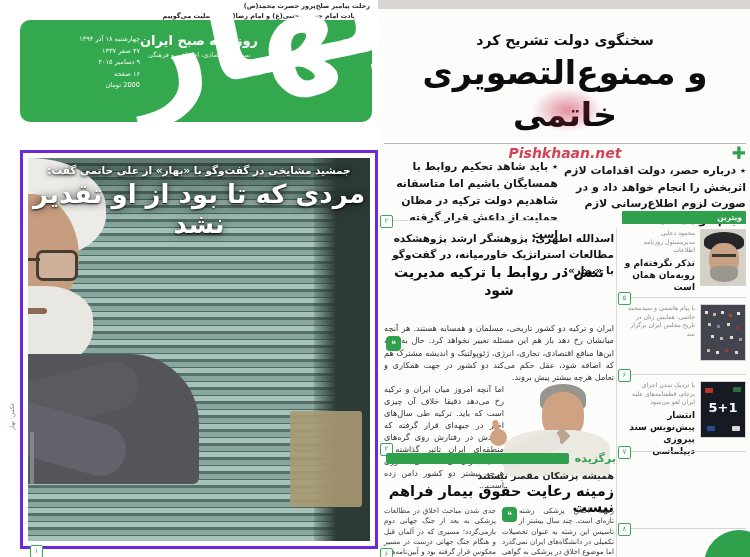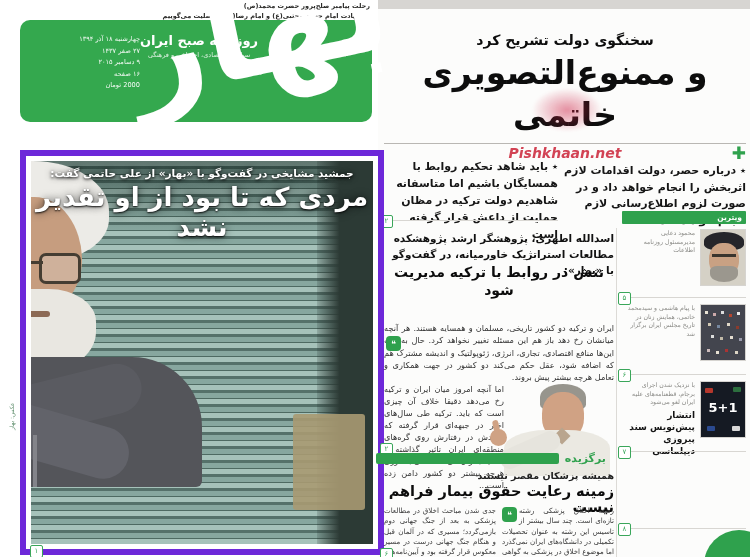--- a/index.html
+++ b/index.html
@@ -27,21 +27,21 @@
   #lead{left:384px;top:28px;width:362px;text-align:center;color:#0d0d0d;}
   #lead .kicker{font-size:14px;font-weight:700;margin-top:4px;}
   #lead .h1{font-size:33px;font-weight:800;line-height:1.28;letter-spacing:-1px;margin-top:4px;}
   #stamp-blob{left:532px;top:88px;width:70px;height:44px;border-radius:50%;
       background:radial-gradient(closest-side,rgba(205,35,70,.5),rgba(205,35,70,0));filter:blur(1px);}
   #watermark{left:0;top:117px;width:362px;text-align:center;direction:ltr;
       font-family:"DejaVu Sans",sans-serif;font-style:italic;font-weight:700;font-size:14px;color:#cb2338;opacity:.85;}
   #lead-rule{left:384px;top:143px;width:362px;height:1px;background:#b9b7b3;}
 
   
-  #photo-card{left:20px;top:150px;width:352px;height:393px;background:#fff;border:6px solid #6d28d9;}
+  #photo-card{left:20px;top:150px;width:352px;height:393px;background:#fff;border:3px solid #6d28d9;}
   #photo{position:absolute;left:5px;top:5px;right:5px;bottom:5px;overflow:hidden;
       background:repeating-linear-gradient(180deg,#a6c2ba 0 5px,#55716a 5px 8px,#87a79f 8px 13px,#4e6a62 13px 14px);}
   #photo::before{content:"";position:absolute;inset:0;background:linear-gradient(180deg,rgba(10,25,20,.45),rgba(10,25,20,0) 70px);}
   #win-band{right:0;top:0;width:56px;height:100%;background:linear-gradient(90deg,rgba(20,30,27,.15),#2c3a35 40%);}
   #beige-box{right:8px;bottom:34px;width:72px;height:96px;background:#a89a72;opacity:.9;border-radius:3px;}
   #ph-kicker{left:0;top:6px;width:100%;text-align:center;font-size:10.5px;font-weight:700;color:#fff;
       text-shadow:0 1px 3px rgba(0,0,0,.95),0 0 6px rgba(0,0,0,.7);}
   #ph-title{left:0;top:21px;width:100%;text-align:center;font-size:26px;font-weight:800;color:#fff;
       text-shadow:0 1px 2px rgba(0,0,0,.9),0 0 8px rgba(0,0,0,.65);}
   
@@ -84,21 +84,21 @@
   
   #iv-photo{position:relative;width:106px;height:92px;margin-right:4px;}
   #iv-photo .hair{position:absolute;right:24px;top:0;width:46px;height:26px;background:#97958d;border-radius:50% 50% 20% 20%;}
   #iv-photo .face{position:absolute;right:26px;top:8px;width:42px;height:48px;background:#d0a284;border-radius:45%;}
   #iv-photo .shirt{position:absolute;right:0;bottom:0;width:106px;height:46px;background:#ebe9e2;border-radius:40% 40% 0 0;}
   #iv-photo .collar{position:absolute;right:42px;bottom:34px;width:12px;height:12px;background:#b9a58e;transform:rotate(45deg);}
   #iv-photo .arm{position:absolute;left:-6px;bottom:16px;width:64px;height:20px;background:#e6e4dd;border-radius:10px;transform:rotate(-24deg);}
   #iv-photo .fist{position:absolute;left:-14px;bottom:30px;width:17px;height:17px;background:#cfa284;border-radius:50%;}
   #iv-photo .thumb{position:absolute;left:-11px;bottom:44px;width:6px;height:12px;background:#cfa284;border-radius:3px;transform:rotate(-12deg);}
 
-  #brg-row{left:376px;top:452px;width:230px;display:flex;align-items:center;}
+  #brg-row{left:386px;top:452px;width:230px;display:flex;align-items:center;}
   #brg-label{font-size:11px;font-weight:800;color:#2fa14d;margin-left:6px;white-space:nowrap;}
   #brg-bar{flex:1;height:11px;background:#2fa14d;border-radius:2px;}
   #health-kicker{left:384px;top:470px;width:230px;font-size:9.5px;font-weight:700;text-align:right;color:#222;}
   #health-headline{left:384px;top:483px;width:230px;font-size:14.5px;font-weight:800;text-align:right;color:#0c0c0c;}
   #health-cols{left:384px;top:506px;width:230px;display:flex;gap:6px;}
   .hcol{width:112px;font-size:7.1px;line-height:1.45;text-align:justify;color:#3a3a3a;}
   .hcol .qicon{float:left;margin:1px 2px 1px 0;}
 
   
   #sb-bar{left:622px;top:211px;width:124px;height:13px;background:#2fa14d;color:#fff;
@@ -242,20 +242,21 @@
   <div class="sb-item" style="top:229px;">
     <div class="sb-photo pt1">
       <div class="turban"></div>
         <div class="face"></div>
         <div class="spec"></div>
         <div class="beard"></div>
     </div>
     <div class="sb-texts">
       <div class="sb-meta">محمود دعایی</div>
       <div class="sb-meta">مدیرمسئول روزنامه اطلاعات</div>
+      <div class="sb-title">تذکر نگرفته‌ام و رویه‌مان همان است</div>
     </div>
   </div>
   <div class="rule" style="left:622px;top:297px;width:124px;"></div>
   <div class="tag" style="left:618px;top:292px;">۵</div>
 
   <div class="sb-item" style="top:304px;">
     <div class="sb-photo pt2">
         <div class="dots"></div>
       </div>
     <div class="sb-texts">

